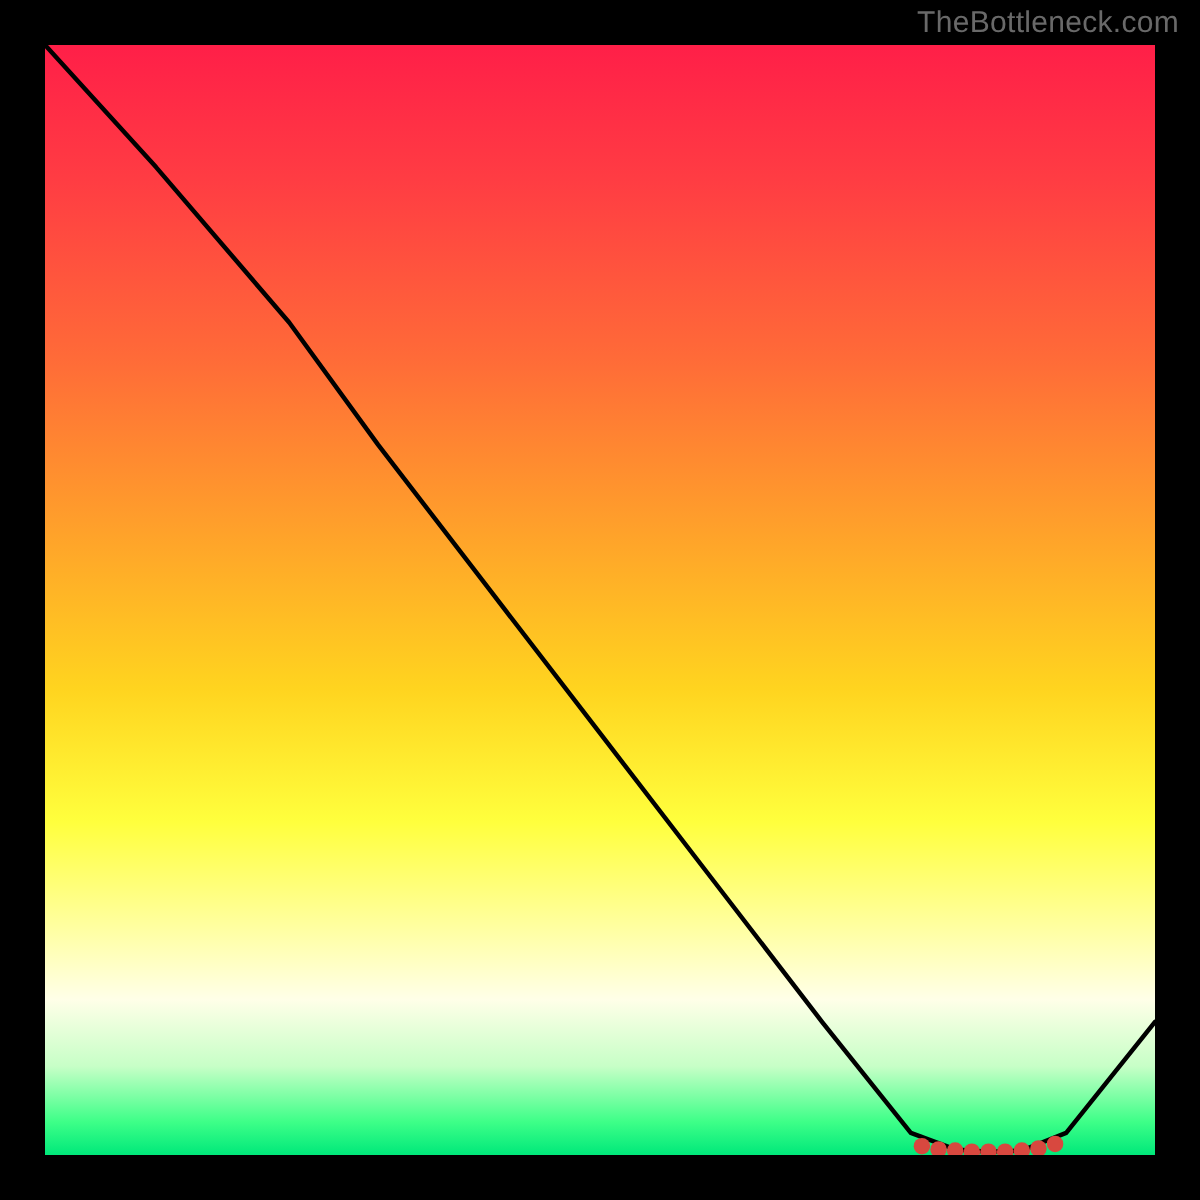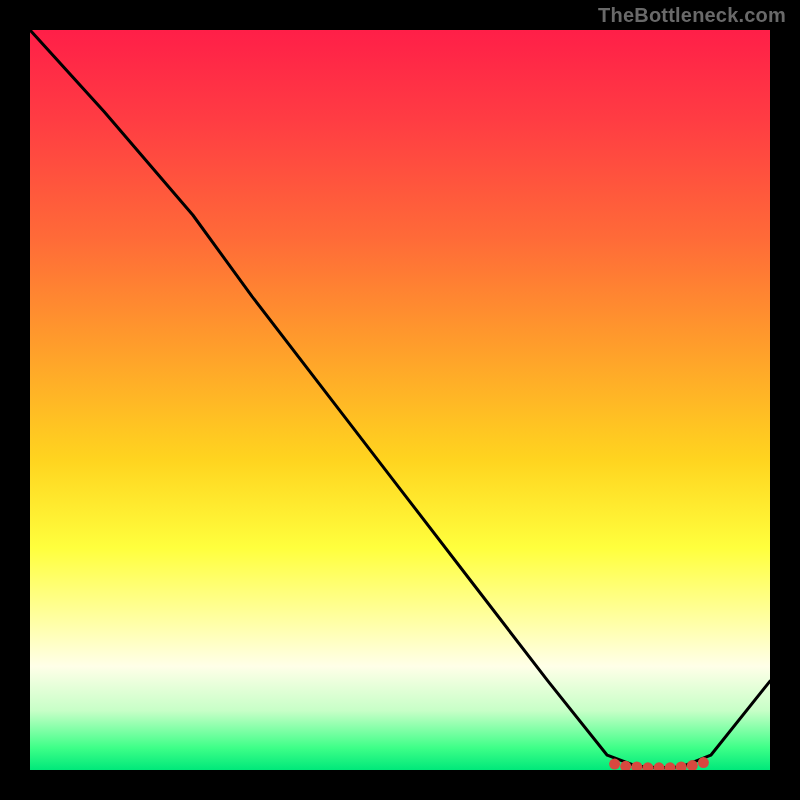--- a/index.html
+++ b/index.html
@@ -16,21 +16,21 @@
     width: 800px;
     height: 800px;
     background: #000;
   }
   .watermark {
     position: absolute;
     top: 4px;
     right: 14px;
     color: #696969;
     font-size: 20px;
-    font-weight: 700;
+    font-weight: 400;
     letter-spacing: 0.2px;
     z-index: 10;
   }
   .plot {
     position: absolute;
     left: 30px;
     top: 30px;
     width: 740px;
     height: 740px;
     background: linear-gradient(to bottom,

